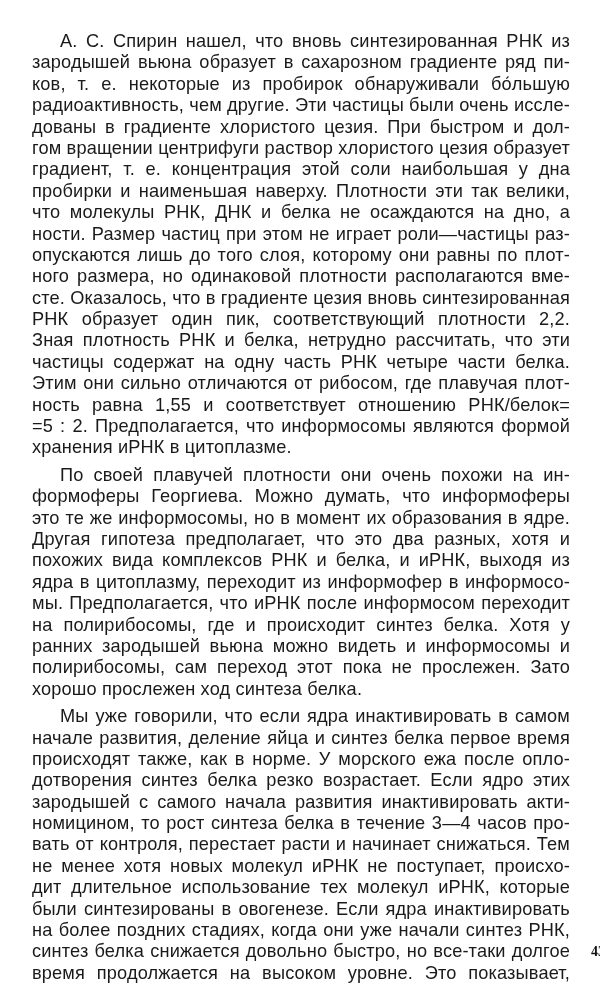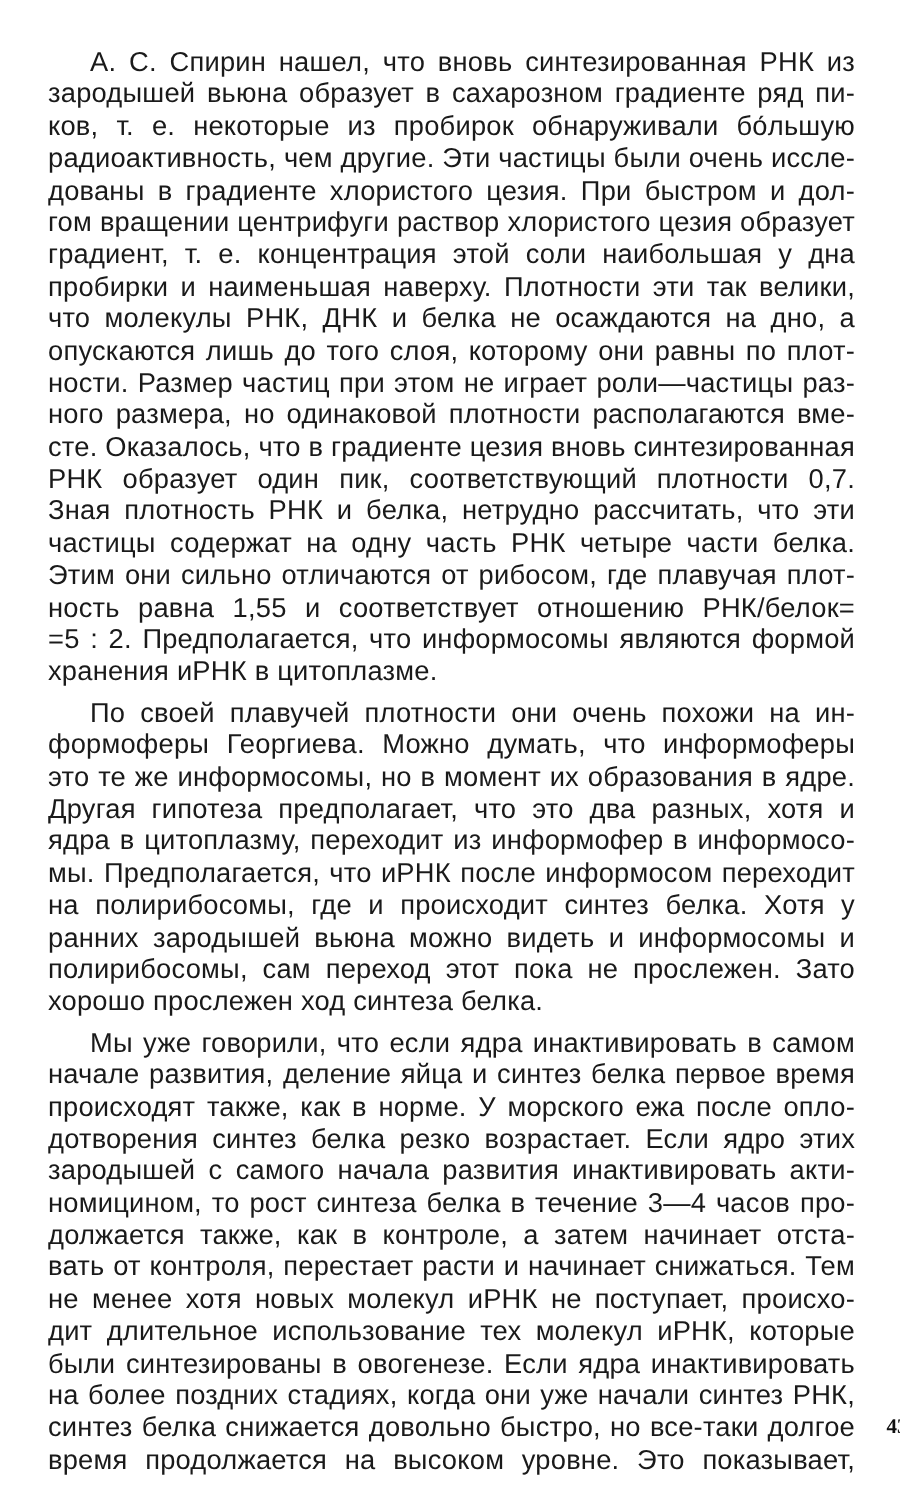--- a/index.html
+++ b/index.html
@@ -62,58 +62,58 @@
   <div>
     <span class="line indent">А. С. Спирин нашел, что вновь синтезированная РНК из</span>
     <span class="line">зародышей вьюна образует в сахарозном градиенте ряд пи-</span>
     <span class="line">ков, т. е. некоторые из пробирок обнаруживали бо́льшую</span>
     <span class="line">радиоактивность, чем другие. Эти частицы были очень иссле-</span>
     <span class="line">дованы в градиенте хлористого цезия. При быстром и дол-</span>
     <span class="line">гом вращении центрифуги раствор хлористого цезия образует</span>
     <span class="line">градиент, т. е. концентрация этой соли наибольшая у дна</span>
     <span class="line">пробирки и наименьшая наверху. Плотности эти так велики,</span>
     <span class="line">что молекулы РНК, ДНК и белка не осаждаются на дно, а</span>
+    <span class="line">ности. Размер частиц при этом не играет роли—частицы раз-</span>
     <span class="line">опускаются лишь до того слоя, которому они равны по плот-</span>
-    <span class="line">ности. Размер частиц при этом не играет роли—частицы раз-</span>
     <span class="line">ного размера, но одинаковой плотности располагаются вме-</span>
     <span class="line" style="transform: scaleX(0.9997); width: 538.172px;">сте. Оказалось, что в градиенте цезия вновь синтезированная</span>
-    <span class="line">РНК образует один пик, соответствующий плотности 0,7.</span>
+    <span class="line">РНК образует один пик, соответствующий плотности 2,2.</span>
     <span class="line">Зная плотность РНК и белка, нетрудно рассчитать, что эти</span>
     <span class="line">частицы содержат на одну часть РНК четыре части белка.</span>
     <span class="line">Этим они сильно отличаются от рибосом, где плавучая плот-</span>
     <span class="line">ность равна 1,55 и соответствует отношению РНК/белок=</span>
     <span class="line">=5 : 2. Предполагается, что информосомы являются формой</span>
     <span class="line last">хранения иРНК в цитоплазме.</span>
   </div>
 
   <div class="para-gap"></div>
 
   <div>
     <span class="line indent">По своей плавучей плотности они очень похожи на ин-</span>
     <span class="line">формоферы Георгиева. Можно думать, что информоферы</span>
     <span class="line">это те же информосомы, но в момент их образования в ядре.</span>
     <span class="line">Другая гипотеза предполагает, что это два разных, хотя и</span>
+    <span class="line">похожих вида комплексов РНК и белка, и иРНК, выходя из</span>
     <span class="line">ядра в цитоплазму, переходит из информофер в информосо-</span>
     <span class="line">мы. Предполагается, что иРНК после информосом переходит</span>
     <span class="line">на полирибосомы, где и происходит синтез белка. Хотя у</span>
     <span class="line">ранних зародышей вьюна можно видеть и информосомы и</span>
     <span class="line">полирибосомы, сам переход этот пока не прослежен. Зато</span>
     <span class="line last">хорошо прослежен ход синтеза белка.</span>
   </div>
 
   <div class="para-gap"></div>
 
   <div>
     <span class="line indent">Мы уже говорили, что если ядра инактивировать в самом</span>
     <span class="line">начале развития, деление яйца и синтез белка первое время</span>
     <span class="line">происходят также, как в норме. У морского ежа после опло-</span>
     <span class="line">дотворения синтез белка резко возрастает. Если ядро этих</span>
     <span class="line">зародышей с самого начала развития инактивировать акти-</span>
     <span class="line">номицином, то рост синтеза белка в течение 3—4 часов про-</span>
-    <span class="line">должается также, как в контроле, а затем начинает отста-</span>
     <span class="line">вать от контроля, перестает расти и начинает снижаться. Тем</span>
     <span class="line">не менее хотя новых молекул иРНК не поступает, происхо-</span>
     <span class="line">дит длительное использование тех молекул иРНК, которые</span>
     <span class="line">были синтезированы в овогенезе. Если ядра инактивировать</span>
     <span class="line">на более поздних стадиях, когда они уже начали синтез РНК,</span>
     <span class="line">синтез белка снижается довольно быстро, но все-таки долгое</span>
     <span class="line">время продолжается на высоком уровне. Это показывает,</span>
 
   </div>
 </div>

